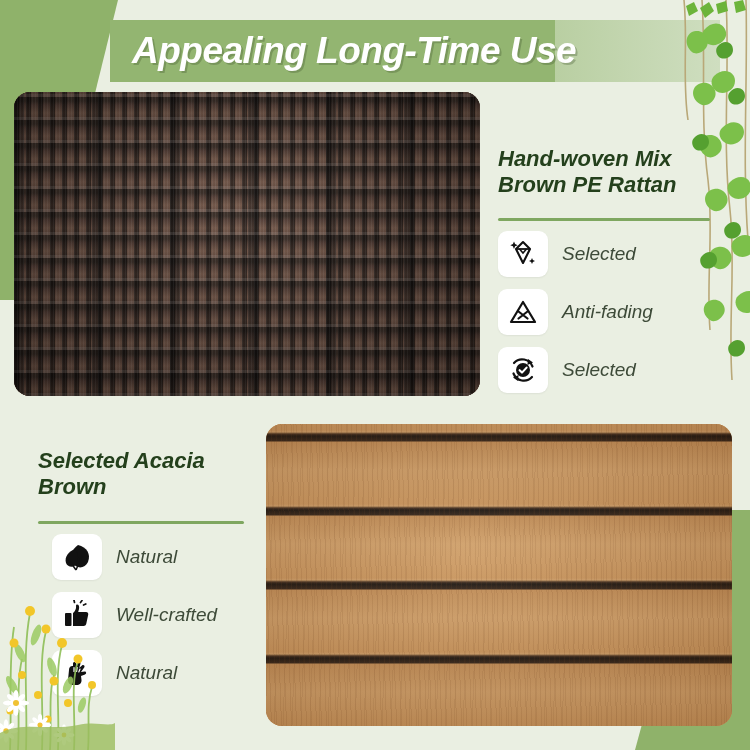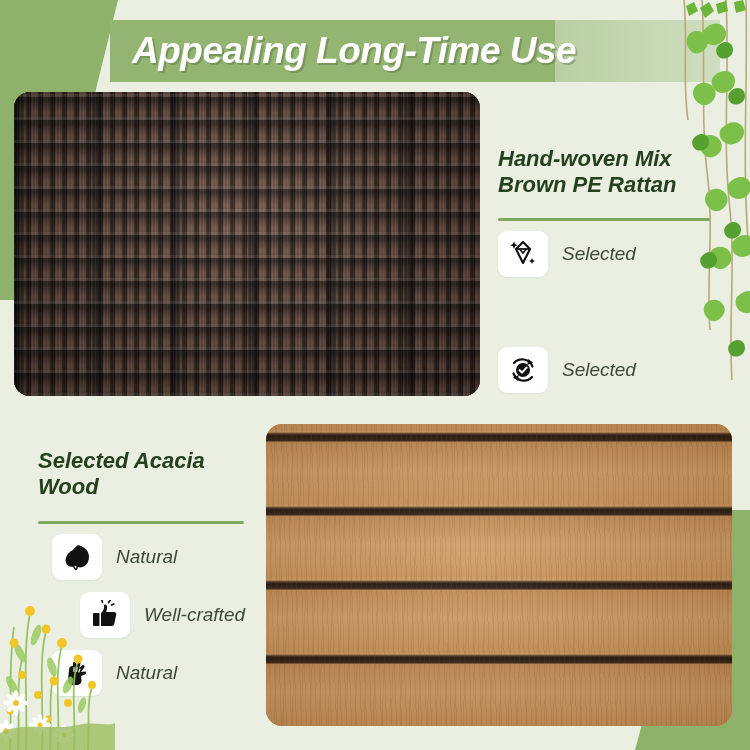--- a/index.html
+++ b/index.html
@@ -156,20 +156,29 @@
         <path d="M9 10 L16 3 L23 10 L16 24 Z" fill="none" stroke="#111" stroke-width="2.1" stroke-linejoin="round"></path>
         <path d="M9 10 H23" stroke="#111" stroke-width="1.8"></path>
         <path d="M12.5 10 L16 14 L19.5 10" fill="none" stroke="#111" stroke-width="1.6"></path>
         <path d="M7 2.5 l1.1 2.6 2.6 1.1 -2.6 1.1 -1.1 2.6 -1.1 -2.6 -2.6 -1.1 2.6 -1.1 z" fill="#111"></path>
         <path d="M25 19 l.9 2.1 2.1 .9 -2.1 .9 -.9 2.1 -.9 -2.1 -2.1 -.9 2.1 -.9 z" fill="#111"></path>
       </svg>
     </div>
     <div class="feat-label">Selected</div>
   </div>
 
+  <div class="feat" style="left:498px;top:289px;">
+    <div class="feat-chip">
+      <svg width="32" height="30" viewBox="0 0 32 30">
+        <path d="M16 5 L28 25 H4 Z" fill="none" stroke="#111" stroke-width="2.2" stroke-linejoin="round"></path>
+        <path d="M11.5 14.5 L20.5 21.5 M20.5 14.5 L11.5 21.5" stroke="#111" stroke-width="2.2" stroke-linecap="round"></path>
+      </svg>
+    </div>
+    <div class="feat-label">Anti-fading</div>
+  </div>
 
   <div class="feat" style="left:498px;top:347px;">
     <div class="feat-chip">
       <svg width="32" height="30" viewBox="0 0 32 30">
         <circle cx="16" cy="15" r="7" fill="#111"></circle>
         <path d="M12.6 15.2 l2.4 2.4 4.6 -5" fill="none" stroke="#fff" stroke-width="2.1" stroke-linecap="round" stroke-linejoin="round"></path>
         <path d="M25.5 11.5 A11 11 0 0 0 7 8" fill="none" stroke="#111" stroke-width="2.2" stroke-linecap="round"></path>
         <path d="M6.5 18.5 A11 11 0 0 0 25 22" fill="none" stroke="#111" stroke-width="2.2" stroke-linecap="round"></path>
         <path d="M21 4 l5 3.4 -5.6 2.6 z" fill="#111"></path>
         <path d="M11 26 l-5 -3.4 5.6 -2.6 z" fill="#111"></path>
@@ -177,36 +186,36 @@
     </div>
     <div class="feat-label">Selected</div>
   </div>
 
   <div class="wood">
     <div class="wood-tex"></div>
     <div class="wood-grain"></div>
     <div class="wood-vig"></div>
   </div>
 
-  <div class="heading" style="left:38px;top:448px;width:210px;">Selected Acacia Wood</div>
+  <div class="heading" style="left:38px;top:448px;width:210px;">Selected Acacia Brown</div>
   <div class="rule" style="left:38px;top:521px;width:206px;"></div>
 
   <div class="feat" style="left:52px;top:534px;">
     <div class="feat-chip">
       <svg width="34" height="30" viewBox="0 0 34 30">
         <path d="M18 3 C27 5, 31 12, 28 20 C25 27, 16 27, 13 21 C10 14, 12 7, 18 3 Z" fill="#111"></path>
         <path d="M15 7 C9 9, 4 15, 6 21 C8 26, 15 26, 17 21 C19 16, 18 10, 15 7 Z" fill="#111"></path>
         <path d="M16 28 L22 14" stroke="#111" stroke-width="1.5" fill="none"></path>
         <path d="M16 28 L9 18" stroke="#111" stroke-width="1.5" fill="none"></path>
       </svg>
     </div>
     <div class="feat-label">Natural</div>
   </div>
 
-  <div class="feat" style="left:52px;top:592px;margin-left:28px;">
+  <div class="feat" style="left:52px;top:592px;">
     <div class="feat-chip">
       <svg width="32" height="30" viewBox="0 0 32 30">
         <rect x="4" y="13" width="6.5" height="13" fill="#111" rx="1"></rect>
         <path d="M12 13 C12 13, 14.5 11, 15 8 C15.3 6, 14.5 4.5, 16 4.5 C17.8 4.5, 18.6 6.6, 18 9 L17.2 12 H25 C26.6 12, 27.6 13.3, 27.2 14.8 L25.2 24 C24.9 25.3, 23.9 26, 22.6 26 H12 Z" fill="#111"></path>
         <path d="M13.5 2.5 L13 0" stroke="#111" stroke-width="1.7" stroke-linecap="round"></path>
         <path d="M19.5 2.5 L21 0.5" stroke="#111" stroke-width="1.7" stroke-linecap="round"></path>
         <path d="M22.5 5 L24.8 4" stroke="#111" stroke-width="1.7" stroke-linecap="round"></path>
       </svg>
     </div>
     <div class="feat-label">Well-crafted</div>

